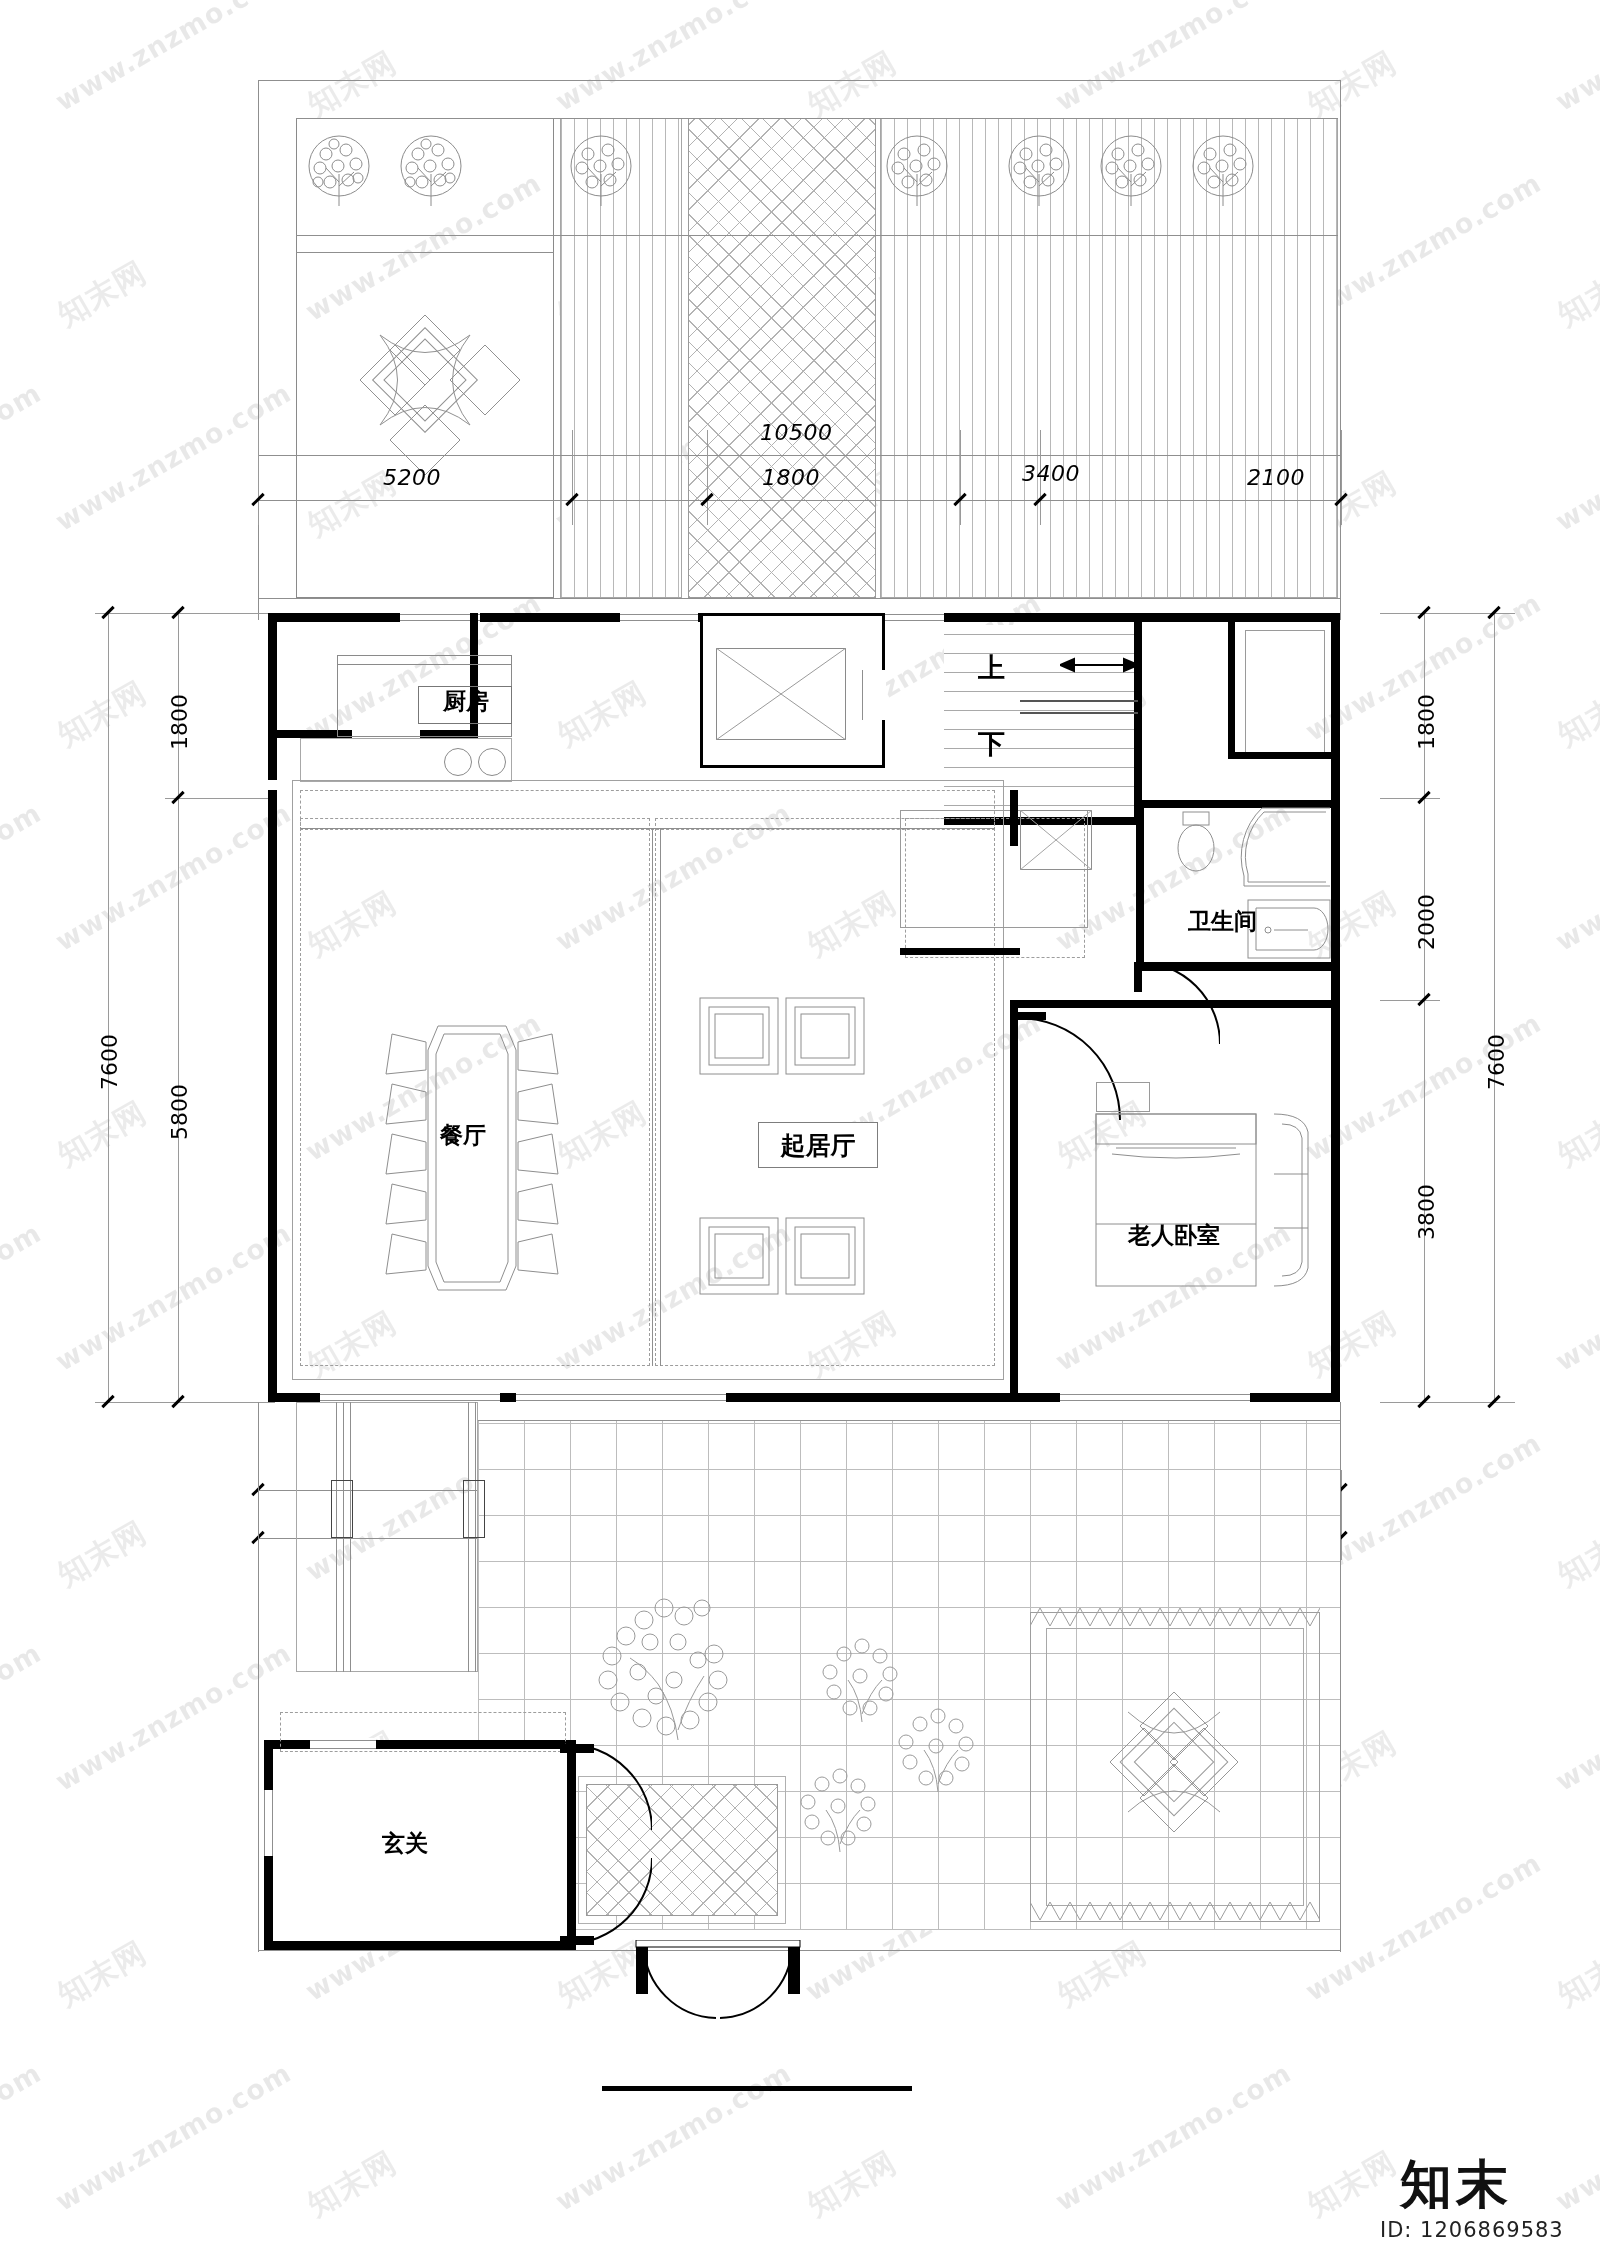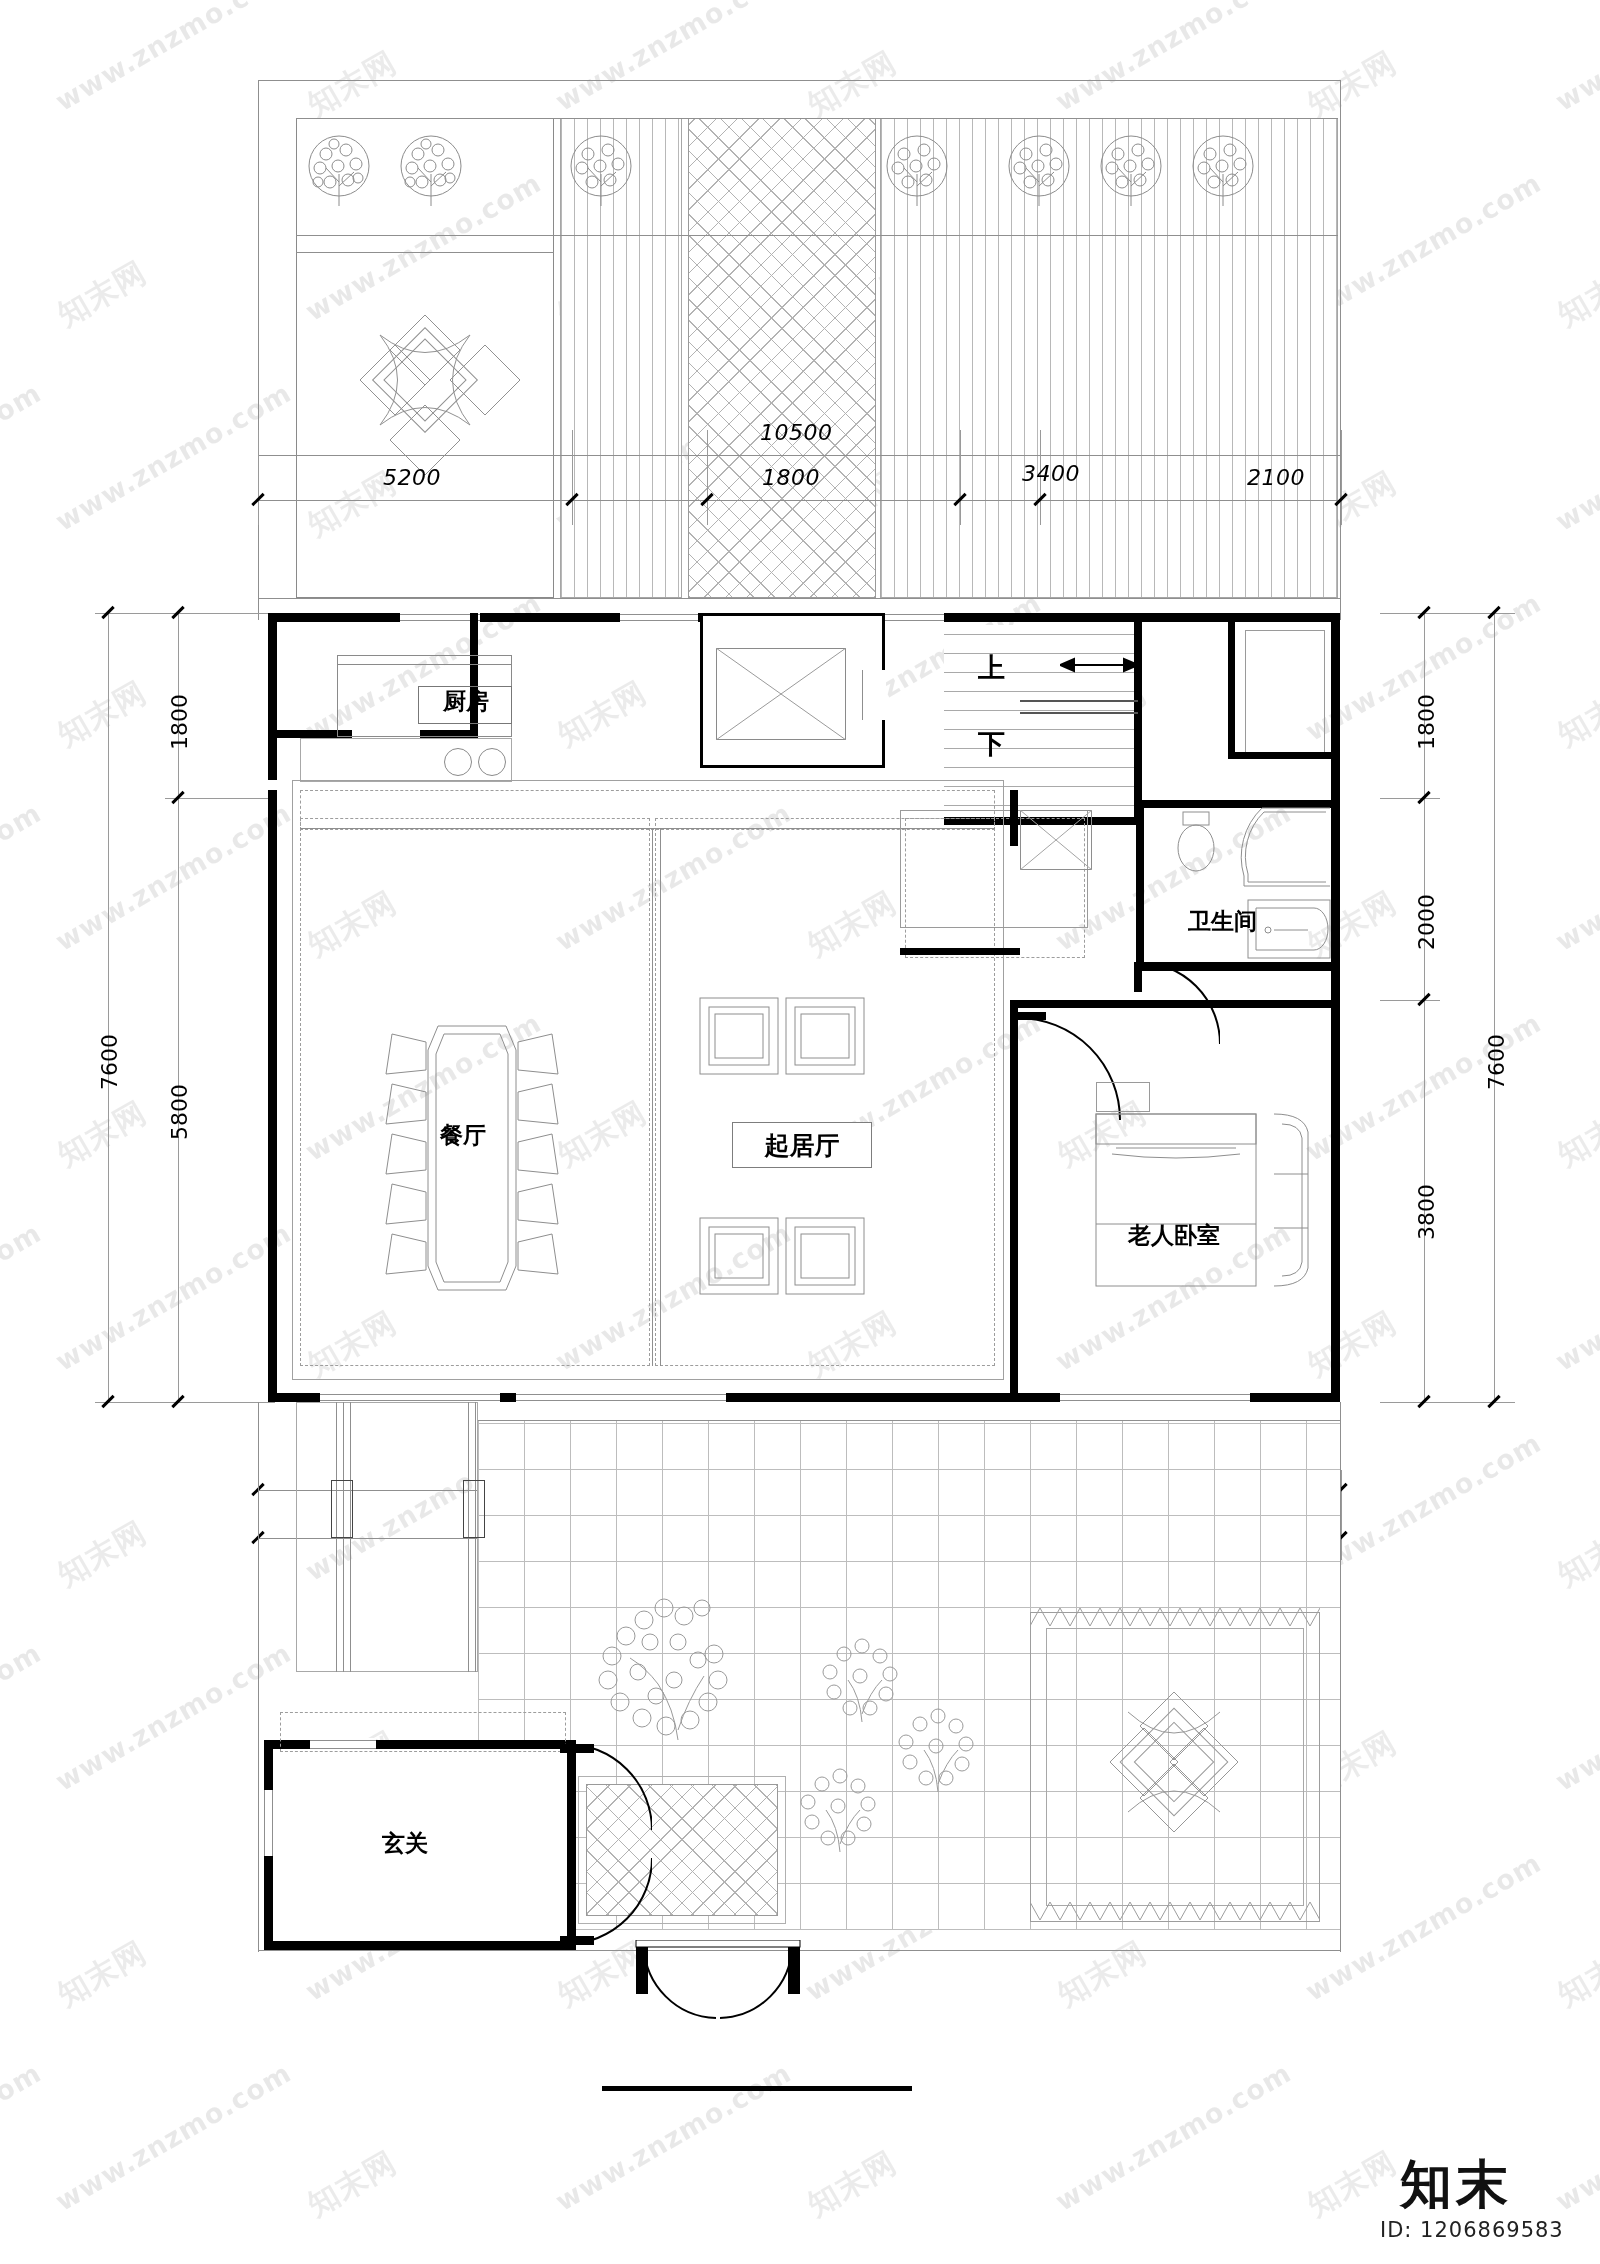--- a/index.html
+++ b/index.html
@@ -628,21 +628,21 @@
     <div class="furn" style="left:786px;top:1218px;">
       <svg width="78" height="76" viewBox="0 0 78 76">
         <g fill="none" stroke="#8e8e8e" stroke-width="1">
           <rect x="0" y="0" width="78" height="76"></rect>
           <rect x="9" y="9" width="60" height="58"></rect>
           <rect x="15" y="16" width="48" height="44"></rect>
         </g>
       </svg>
     </div>
 
-    <div class="rlbl-box" style="left:732px;top:1122px;width:140px;height:46px;font-family:Liberation Mono, monospace;">起居厅</div>
+    <div class="rlbl-box" style="left:758px;top:1122px;width:120px;height:46px;font-family:Liberation Mono, monospace;">起居厅</div>
   </div>
 
   <div>
     <div class="thin" style="left:258px;top:1490px;width:1083px;height:1px;"></div>
     <div class="thin" style="left:258px;top:1538px;width:1083px;height:1px;"></div>
 
     <div class="vthin" style="left:258px;top:1470px;height:90px;"></div>
     <div class="vthin" style="left:1008px;top:1470px;height:90px;"></div>
     <div class="vthin" style="left:1341px;top:1470px;height:90px;"></div>
 

